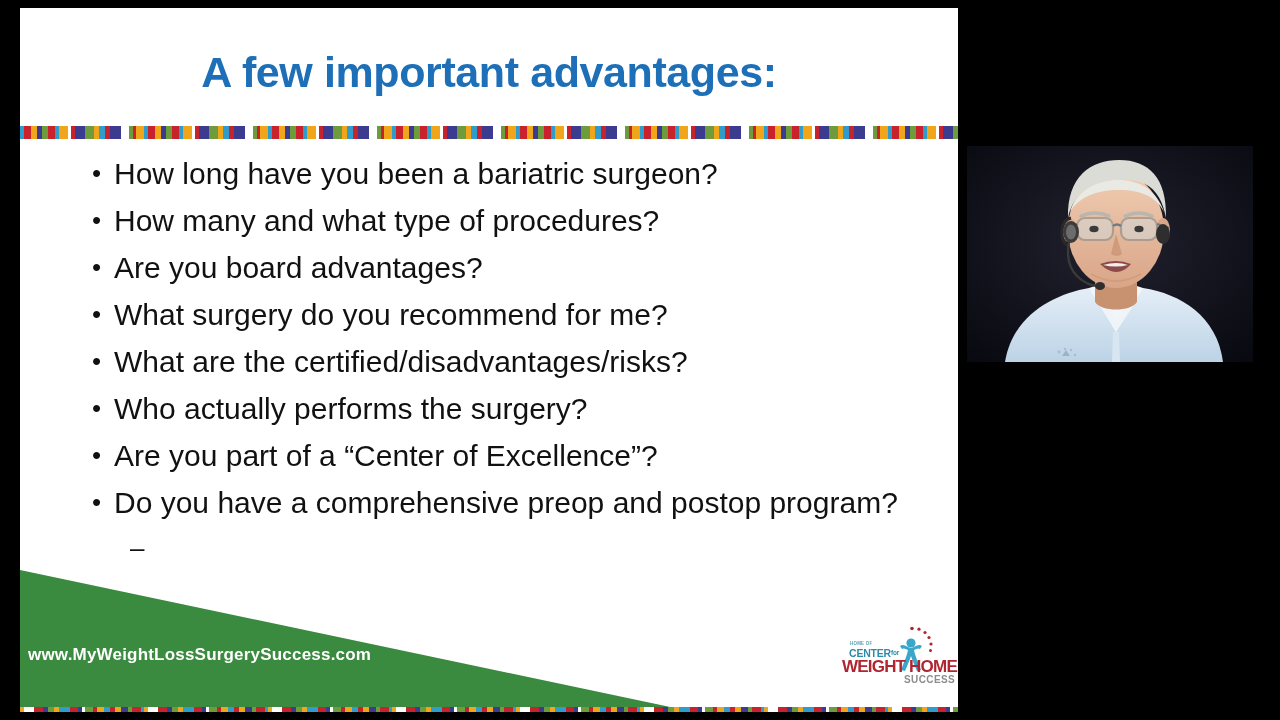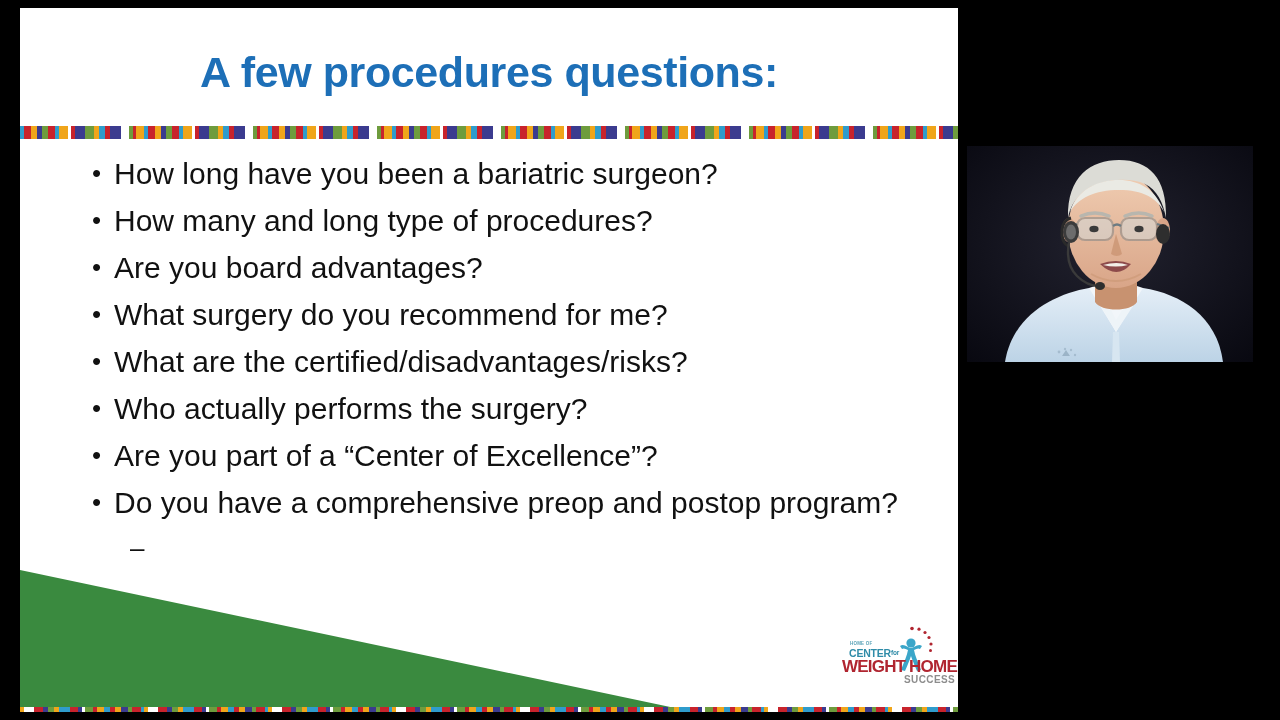--- a/index.html
+++ b/index.html
@@ -189,21 +189,21 @@
   }
   .webcam svg { display: block; }
 </style>
 </head>
 <body>
 
 <div class="screen">
 
   <div class="slide">
 
-    <div class="slide-title">A few procedures questions:</div>
+    <div class="slide-title">A few important advantages:</div>
 
     <div class="stripe-bar top">
         <span class="stripe-seg" style="width: 4px; background: rgb(47, 156, 204);"></span>
         <span class="stripe-seg" style="width: 7px; background: rgb(200, 35, 44);"></span>
         <span class="stripe-seg" style="width: 6px; background: rgb(240, 165, 26);"></span>
         <span class="stripe-seg" style="width: 5px; background: rgb(59, 59, 143);"></span>
         <span class="stripe-seg" style="width: 6px; background: rgb(110, 156, 61);"></span>
         <span class="stripe-seg" style="width: 7px; background: rgb(200, 35, 44);"></span>
         <span class="stripe-seg" style="width: 4px; background: rgb(47, 156, 204);"></span>
         <span class="stripe-seg" style="width: 9px; background: rgb(240, 165, 26);"></span>
@@ -355,21 +355,21 @@
 
     <div class="bullets">
 
       <div class="bullet-row">
         <span class="bullet-dot">•</span>
         <span class="bullet-text">How long have you been a bariatric surgeon?</span>
       </div>
 
       <div class="bullet-row">
         <span class="bullet-dot">•</span>
-        <span class="bullet-text">How many and long type of procedures?</span>
+        <span class="bullet-text">How many and what type of procedures?</span>
       </div>
 
       <div class="bullet-row">
         <span class="bullet-dot">•</span>
         <span class="bullet-text">Are you board advantages?</span>
       </div>
 
       <div class="bullet-row">
         <span class="bullet-dot">•</span>
         <span class="bullet-text">What surgery do you recommend for me?</span>
@@ -401,20 +401,21 @@
 
     </div>
 
     <div class="green-wedge">
       <svg width="938" height="164" viewBox="0 0 938 164" xmlns="http://www.w3.org/2000/svg">
         <polygon points="0,22 0,160 655,160" fill="#3a8a3f"></polygon>
       </svg>
     </div>
 
     <div class="footer-contact">
+      <div>www.MyWeightLossSurgerySuccess.com</div>
     </div>
 
     <div class="logo">
       <div class="logo-mark">
         <svg width="50" height="46" viewBox="0 0 50 46" xmlns="http://www.w3.org/2000/svg">
           <circle cx="17" cy="17" r="4.6" fill="#3aa6c9"></circle>
           <path d="M6 20 C10 17 14 22 17 22 C20 22 24 17 28 20 L26 23 C23 21 20 25 17 25 C14 25 11 21 8 23 Z" fill="#3aa6c9"></path>
           <path d="M14 24 C13 30 10 36 7 44 L11 45 C14 38 16 33 17 30 C18 33 20 38 23 45 L27 44 C24 36 21 30 20 24 Z" fill="#3aa6c9"></path>
           <circle cx="18" cy="2.5" r="1.8" fill="#b02530"></circle>
           <circle cx="25" cy="3.2" r="1.6" fill="#b02530"></circle>

